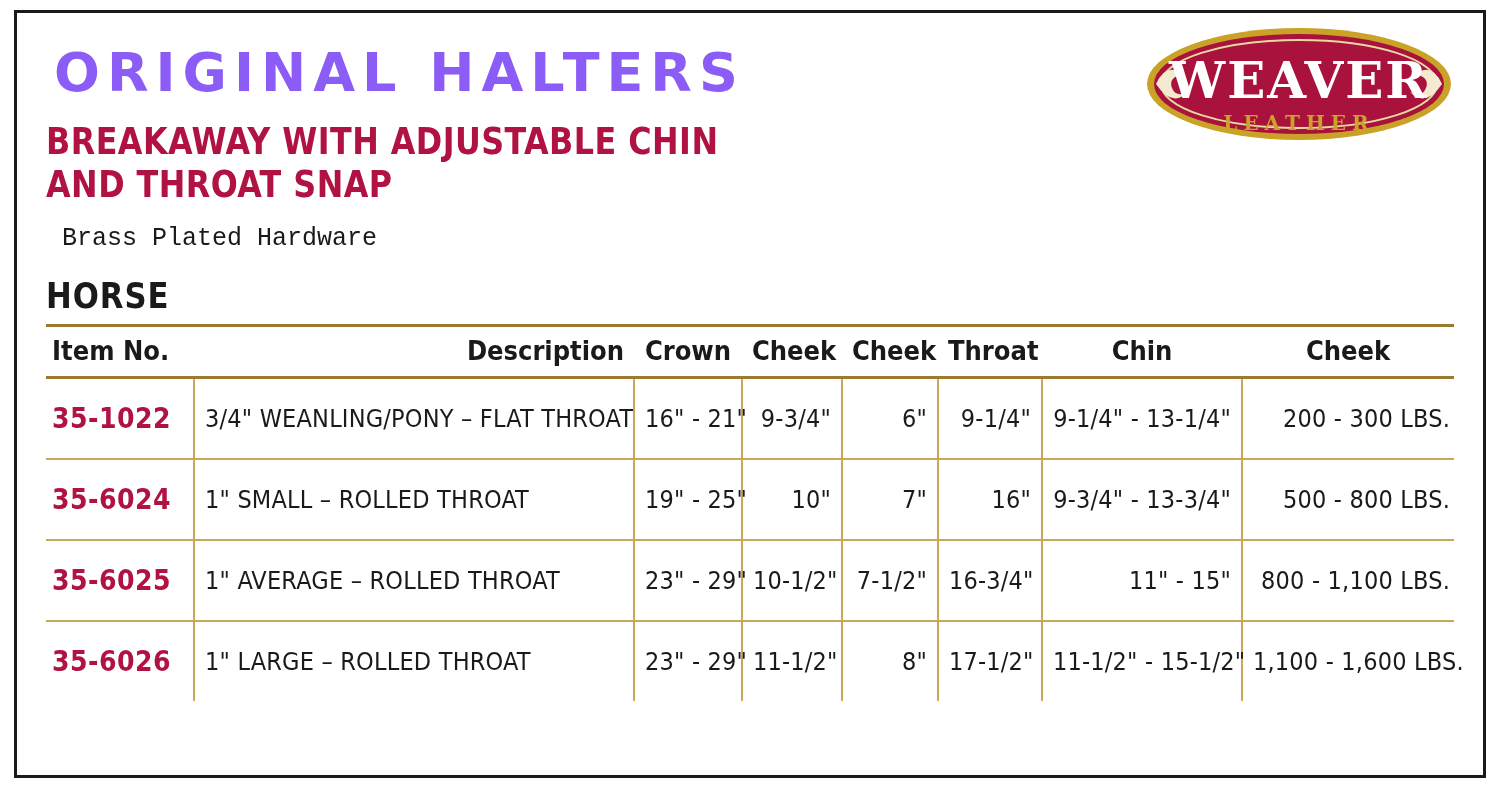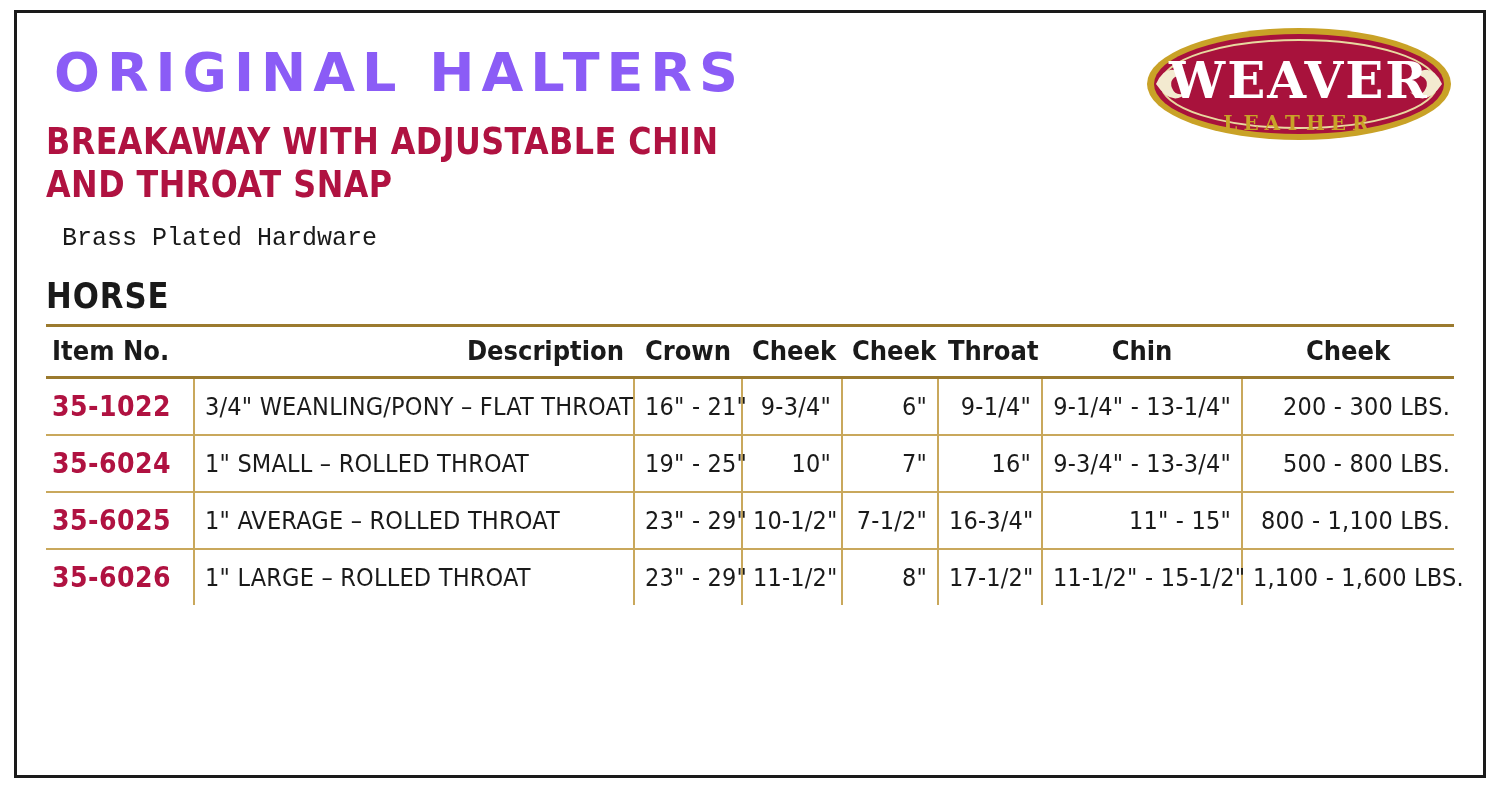--- a/index.html
+++ b/index.html
@@ -112,21 +112,21 @@
     border-bottom: 3px solid #9b7a2e;
     text-align: center;
     white-space: nowrap;
   }
   table.spec thead th.h-item { text-align: left; padding-left: 6px; }
   table.spec thead th.h-desc { text-align: right; }
 
   table.spec tbody td {
     font-size: 25px;
     color: #1a1a1a;
-    padding: 11px 10px;
+    padding: 23px 10px;
     border-bottom: 2px solid #c9a85c;
     border-right: 2px solid #c9a85c;
     text-align: right;
     white-space: nowrap;
     letter-spacing: 0.2px;
   }
   table.spec tbody tr:last-child td { border-bottom: none; }
   table.spec tbody td.item {
     font-weight: bold;
     font-size: 28px;

